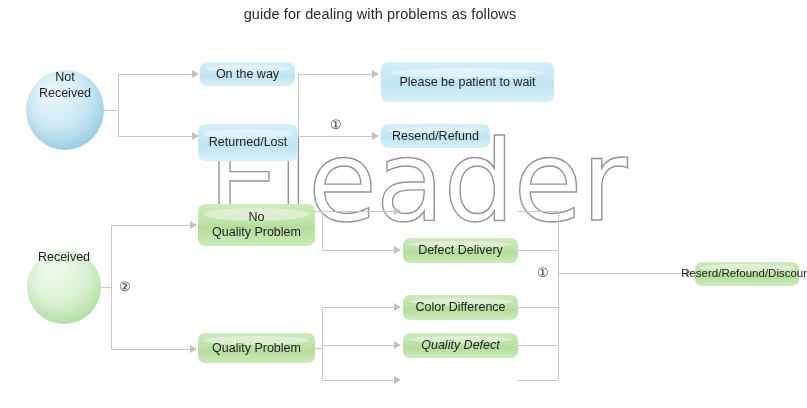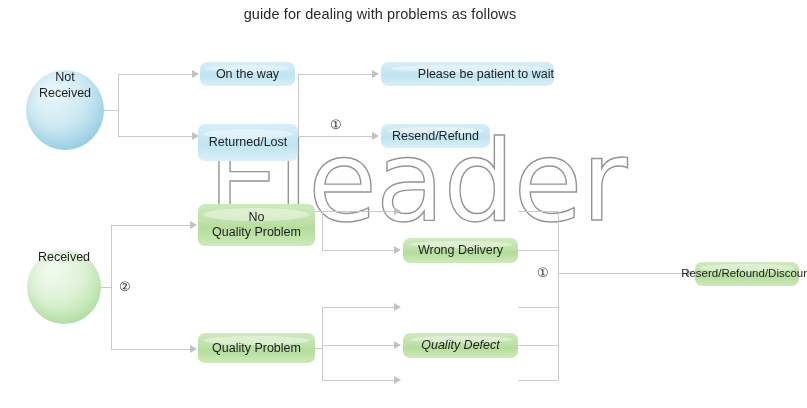--- a/index.html
+++ b/index.html
@@ -177,21 +177,21 @@
   <div class="conn conn-h" style="left:298px; top:74px; width:76px;"></div>
   <div class="arrow" style="left:372px; top:70px;"></div>
 
   <div class="conn conn-h" style="left:298px; top:136px; width:76px;"></div>
   <div class="arrow" style="left:372px; top:132px;"></div>
 
   <div class="conn conn-v" style="left:298px; top:74px; height:62px;"></div>
 
   <div class="marker" style="left:330px; top:118px;">①</div>
 
-  <div class="node node-blue" style="left:381px; top:62px; width:173px; height:24px;justify-content:flex-end;">
+  <div class="node node-blue" style="left:381px; top:62px; width:173px; height:40px;">
     <span>Please be patient to wait</span>
   </div>
 
   <div class="node node-blue" style="left:381px; top:124px; width:109px; height:24px;">
     <span>Resend/Refund</span>
   </div>
 
   <div class="circle circle-green" style="left:27px; top:250px; width:74px; height:74px;">
     <span>Received</span>
   </div>
@@ -224,21 +224,24 @@
   <div class="conn conn-h" style="left:315px; top:348px; width:7px;"></div>
   <div class="conn conn-v" style="left:322px; top:307px; height:73px;"></div>
   <div class="conn conn-h" style="left:322px; top:307px; width:74px;"></div>
   <div class="arrow" style="left:394px; top:303px;"></div>
   <div class="conn conn-h" style="left:322px; top:345px; width:74px;"></div>
   <div class="arrow" style="left:394px; top:341px;"></div>
   <div class="conn conn-h" style="left:322px; top:380px; width:74px;"></div>
   <div class="arrow" style="left:394px; top:376px;"></div>
 
   <div class="node node-green" style="left:403px; top:238px; width:115px; height:25px;">
-    <span>Wrong Delivery</span>
+    <span>Defect Delivery</span>
+  </div>
+  <div class="node node-green" style="left:403px; top:295px; width:115px; height:25px;">
+    <span>Color Difference</span>
   </div>
   <div class="node node-green" style="left:403px; top:333px; width:115px; height:25px;font-style:italic;">
     <span>Quality Defect</span>
   </div>
 
   <div class="conn conn-h" style="left:518px; top:211px; width:40px;"></div>
   <div class="conn conn-h" style="left:518px; top:250px; width:40px;"></div>
   <div class="conn conn-h" style="left:518px; top:307px; width:40px;"></div>
   <div class="conn conn-h" style="left:518px; top:345px; width:40px;"></div>
   <div class="conn conn-h" style="left:518px; top:380px; width:40px;"></div>

